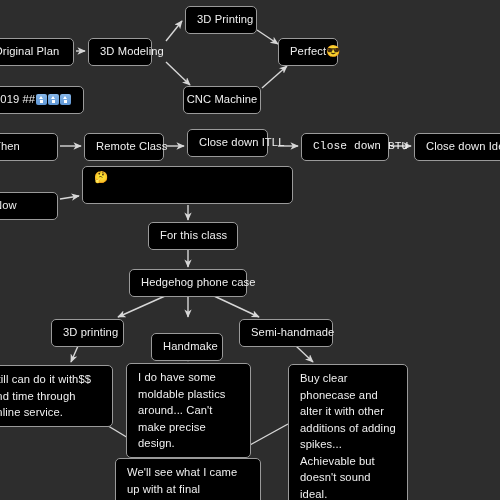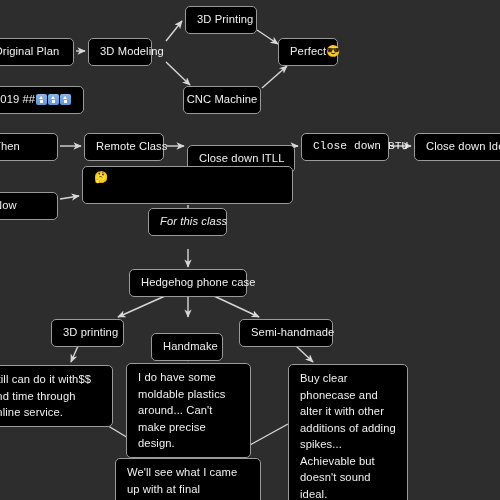--- a/index.html
+++ b/index.html
@@ -139,36 +139,36 @@
           <span class="badge"></span>
           <span class="badge"></span>
         </span>
       </div>
       <div class="node" style="left: -18px; top: 133px; width: 76px; min-height: 26px;">
         <span>Then</span>
       </div>
       <div class="node" style="left: 84px; top: 133px; width: 80px; min-height: 26px;">
         <span>Remote Class</span>
       </div>
-      <div class="node" style="left: 187px; top: 129px; width: 108px; min-height: 26px; margin-top: 16px;">
+      <div class="node" style="left: 187px; top: 129px; width: 81px; min-height: 26px;">
         <span>Close down ITLL</span>
       </div>
       <div class="node" style="left: 301px; top: 133px; width: 88px; min-height: 26px; font-family: Liberation Mono, monospace;">
         <span>Close down BTU</span>
       </div>
       <div class="node" style="left: 414px; top: 133px; width: 100px; min-height: 26px;">
         <span>Close down Idea F</span>
       </div>
       <div class="node" style="left: -18px; top: 192px; width: 76px; min-height: 26px;">
         <span>Now</span>
       </div>
       <div class="node multiline" style="left: 82px; top: 166px; width: 211px; min-height: 38px;">
         <span class="emoji">🤔</span>
       </div>
-      <div class="node" style="left: 148px; top: 208px; width: 79px; min-height: 26px; font-style: italic;">
+      <div class="node" style="left: 148px; top: 222px; width: 90px; min-height: 26px;">
         <span>For this class</span>
       </div>
       <div class="node" style="left: 129px; top: 269px; width: 118px; min-height: 26px;">
         <span>Hedgehog phone case</span>
       </div>
       <div class="node" style="left: 51px; top: 319px; width: 73px; min-height: 26px;">
         <span>3D printing</span>
       </div>
       <div class="node" style="left: 151px; top: 333px; width: 72px; min-height: 26px;">
         <span>Handmake</span>

